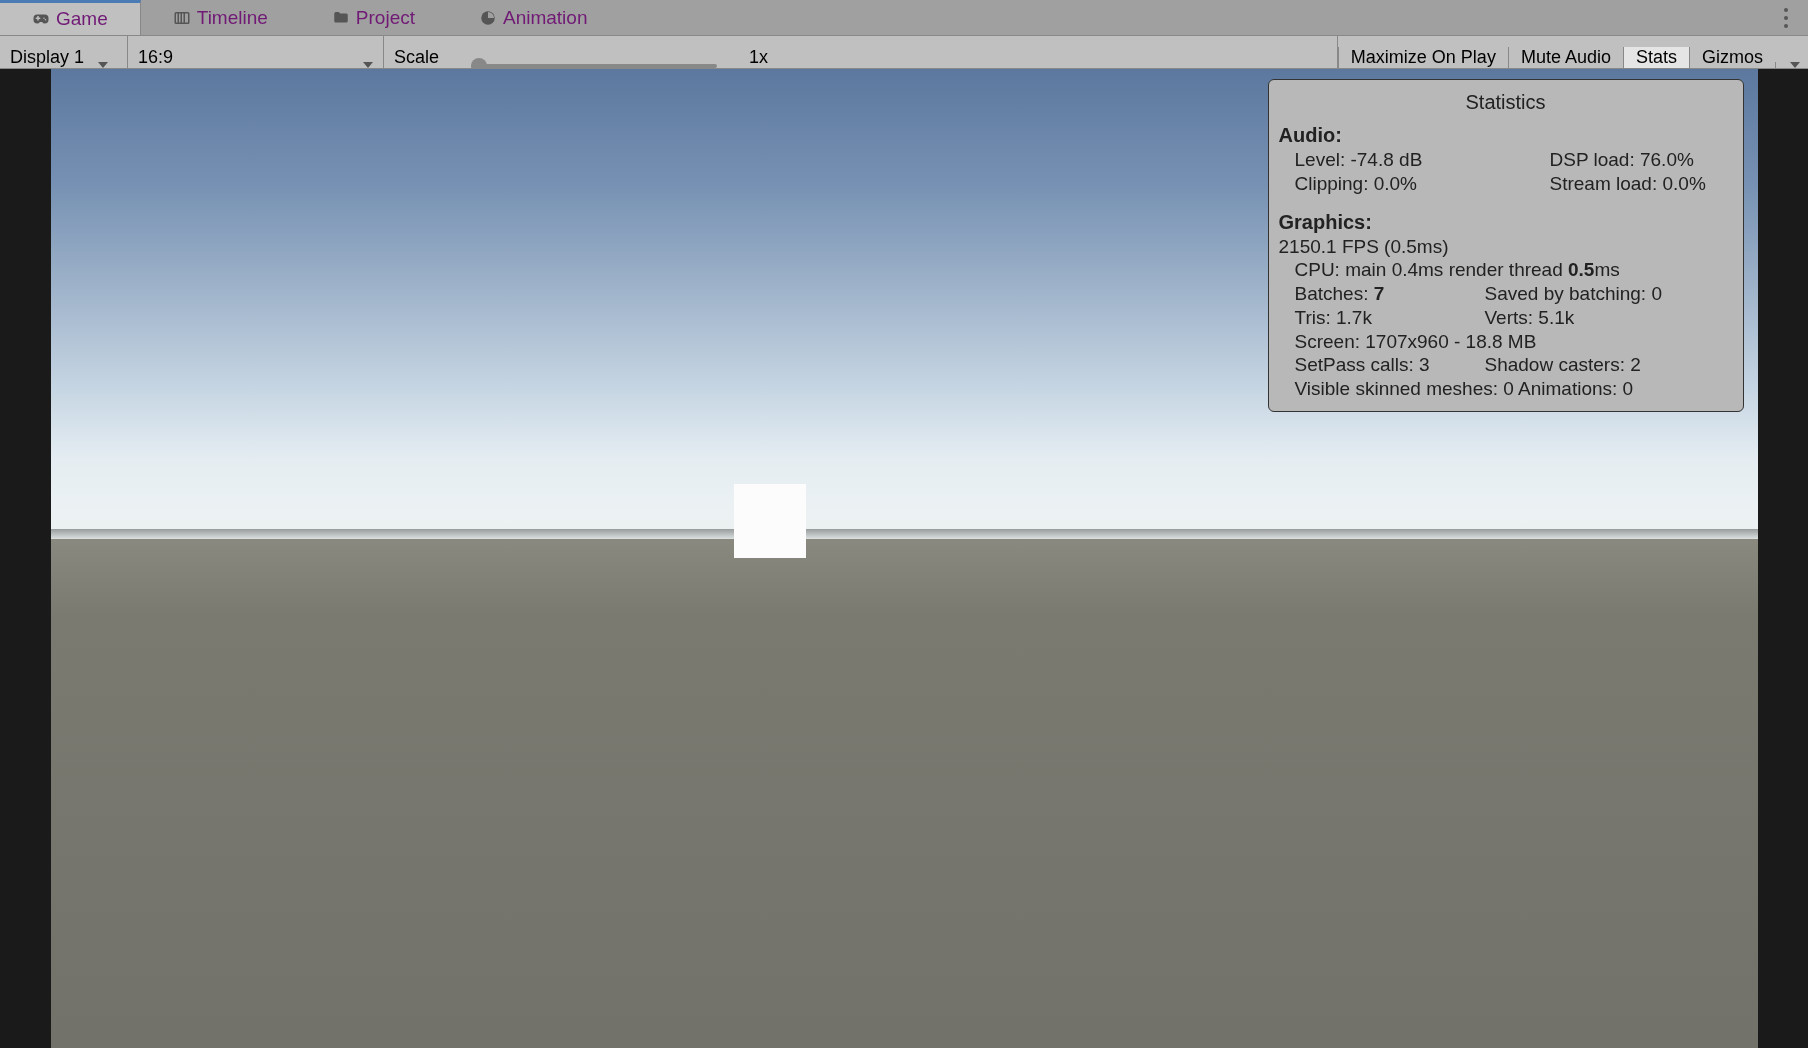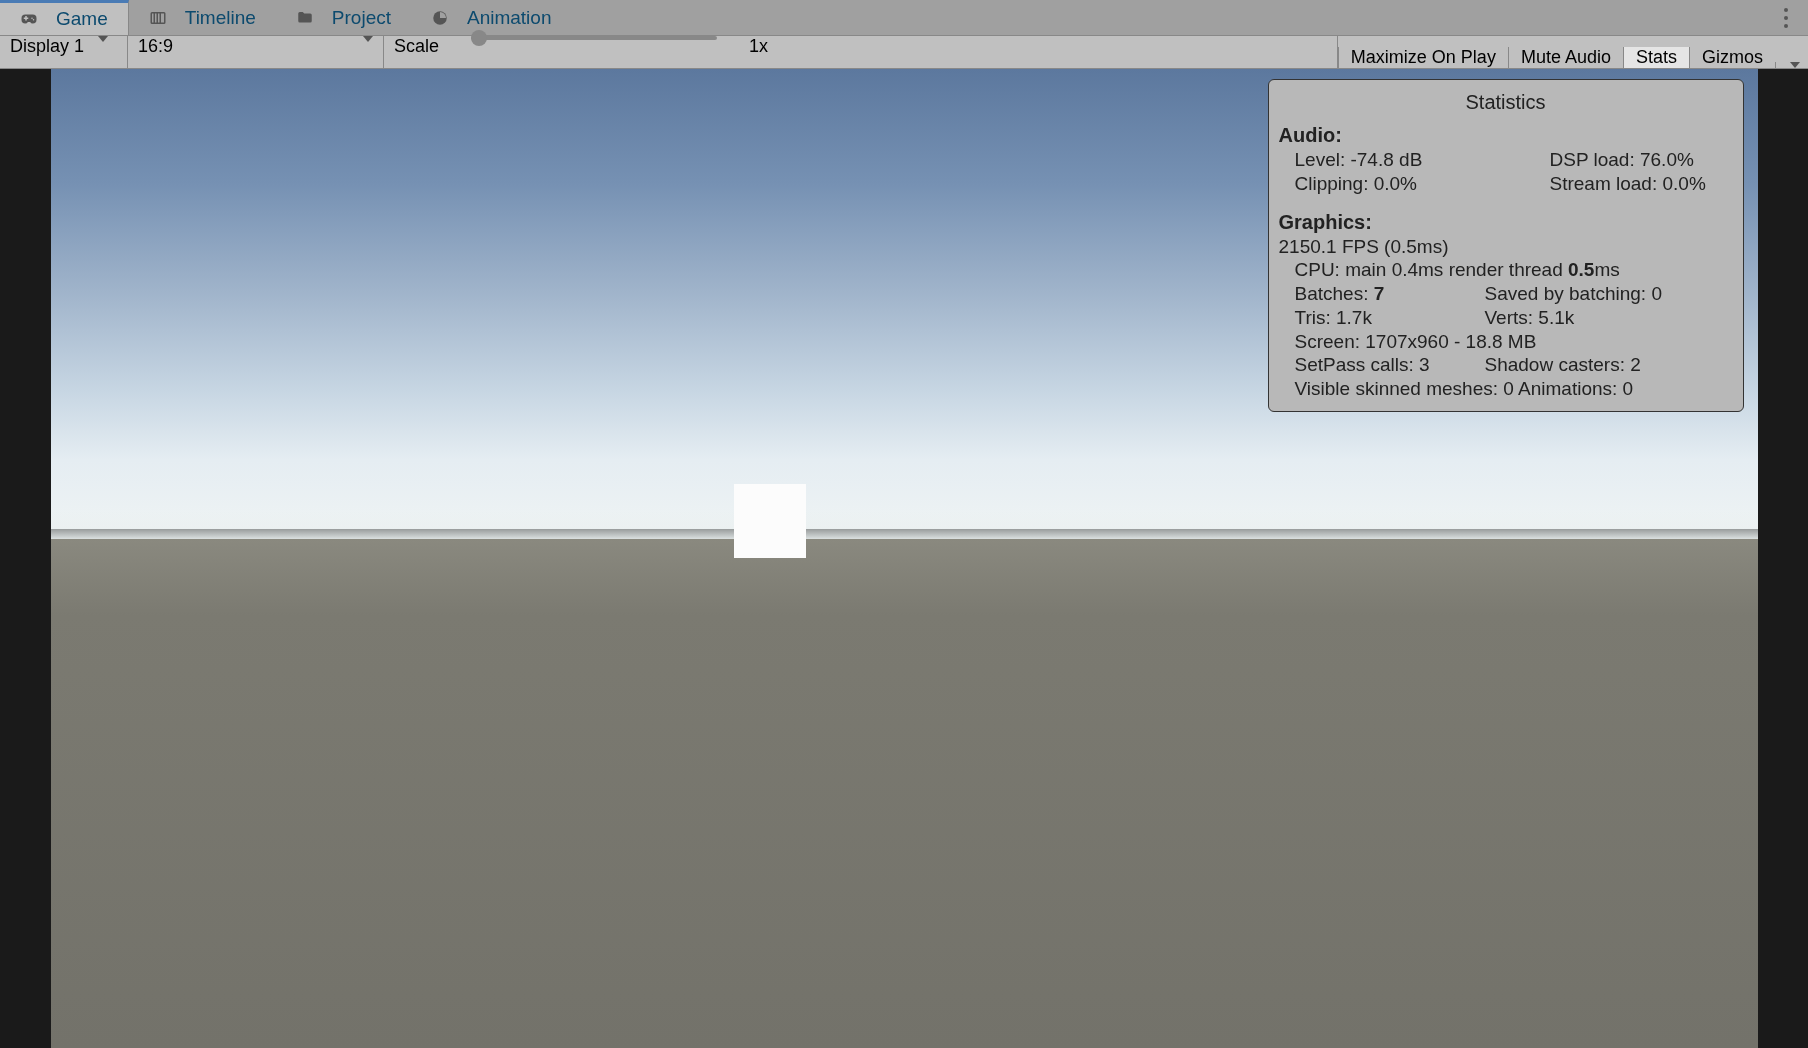--- a/index.html
+++ b/index.html
@@ -16,25 +16,25 @@
   background: #a0a0a0;
   height: 36px;
   display: flex;
   align-items: stretch;
   border-bottom: 1px solid #888;
   position: relative;
 }
 .tab {
   display: flex;
   align-items: center;
-  padding: 0 20px;
+  padding: 0 32px;
   font-size: 19px;
-  color: #0c4a6e;
+  color: #701a75;
   cursor: pointer;
-  gap: 18px;
+  gap: 6px;
 }
 .tab.active {
   background: #c0c0c0;
   border-top: 3px solid #4a7bb5;
   border-right: 1px solid #888;
 }
 .tab-icon { width: 18px; height: 18px; display: inline-flex; align-items: center; justify-content: center; }
 .kebab-menu {
   position: absolute;
   right: 10px;
@@ -52,21 +52,21 @@
 .toolbar {
   background: #c0c0c0;
   height: 33px;
   display: flex;
   align-items: stretch;
   border-bottom: 1px solid #888;
   font-size: 18px;
 }
 .toolbar-section {
   display: flex;
-  align-items: flex-start;
+  align-items: flex-end;
   padding: 0 10px;
   border-right: 1px solid #888;
   gap: 8px;
 }
 .dropdown-arrow {
   width: 0; height: 0;
   border-left: 5px solid transparent;
   border-right: 5px solid transparent;
   border-top: 6px solid #555;
   margin-left: 6px;

